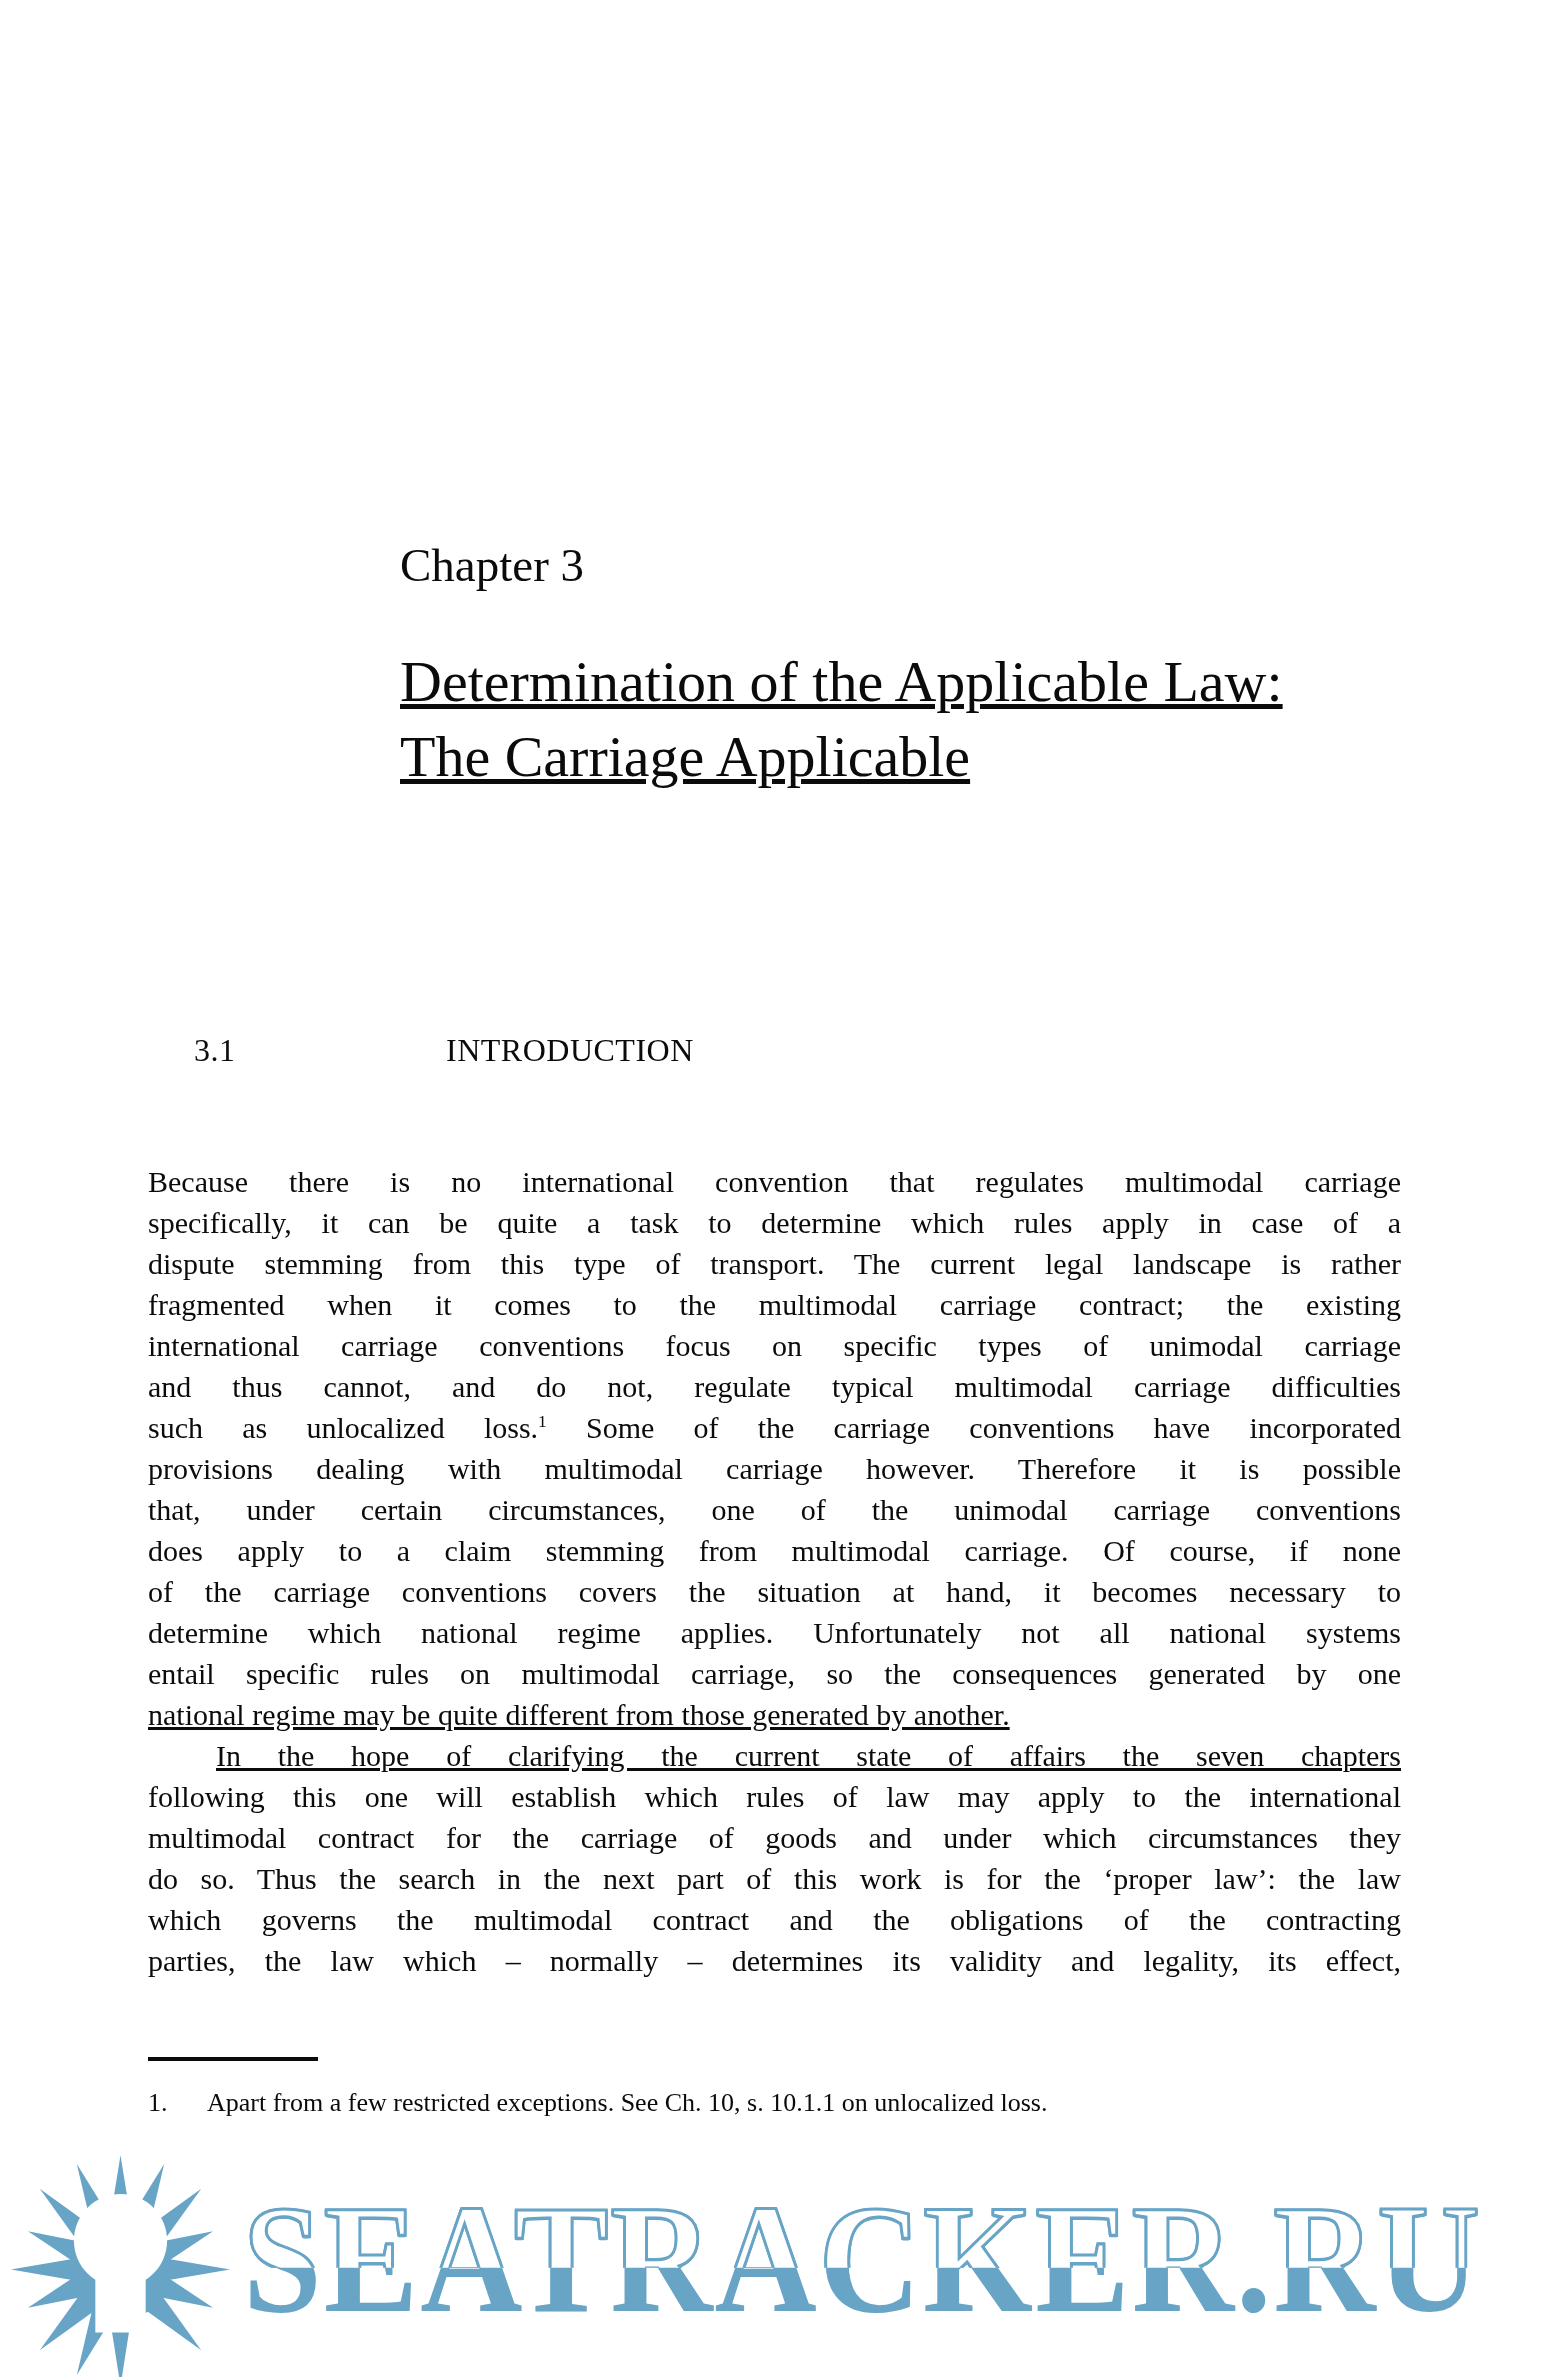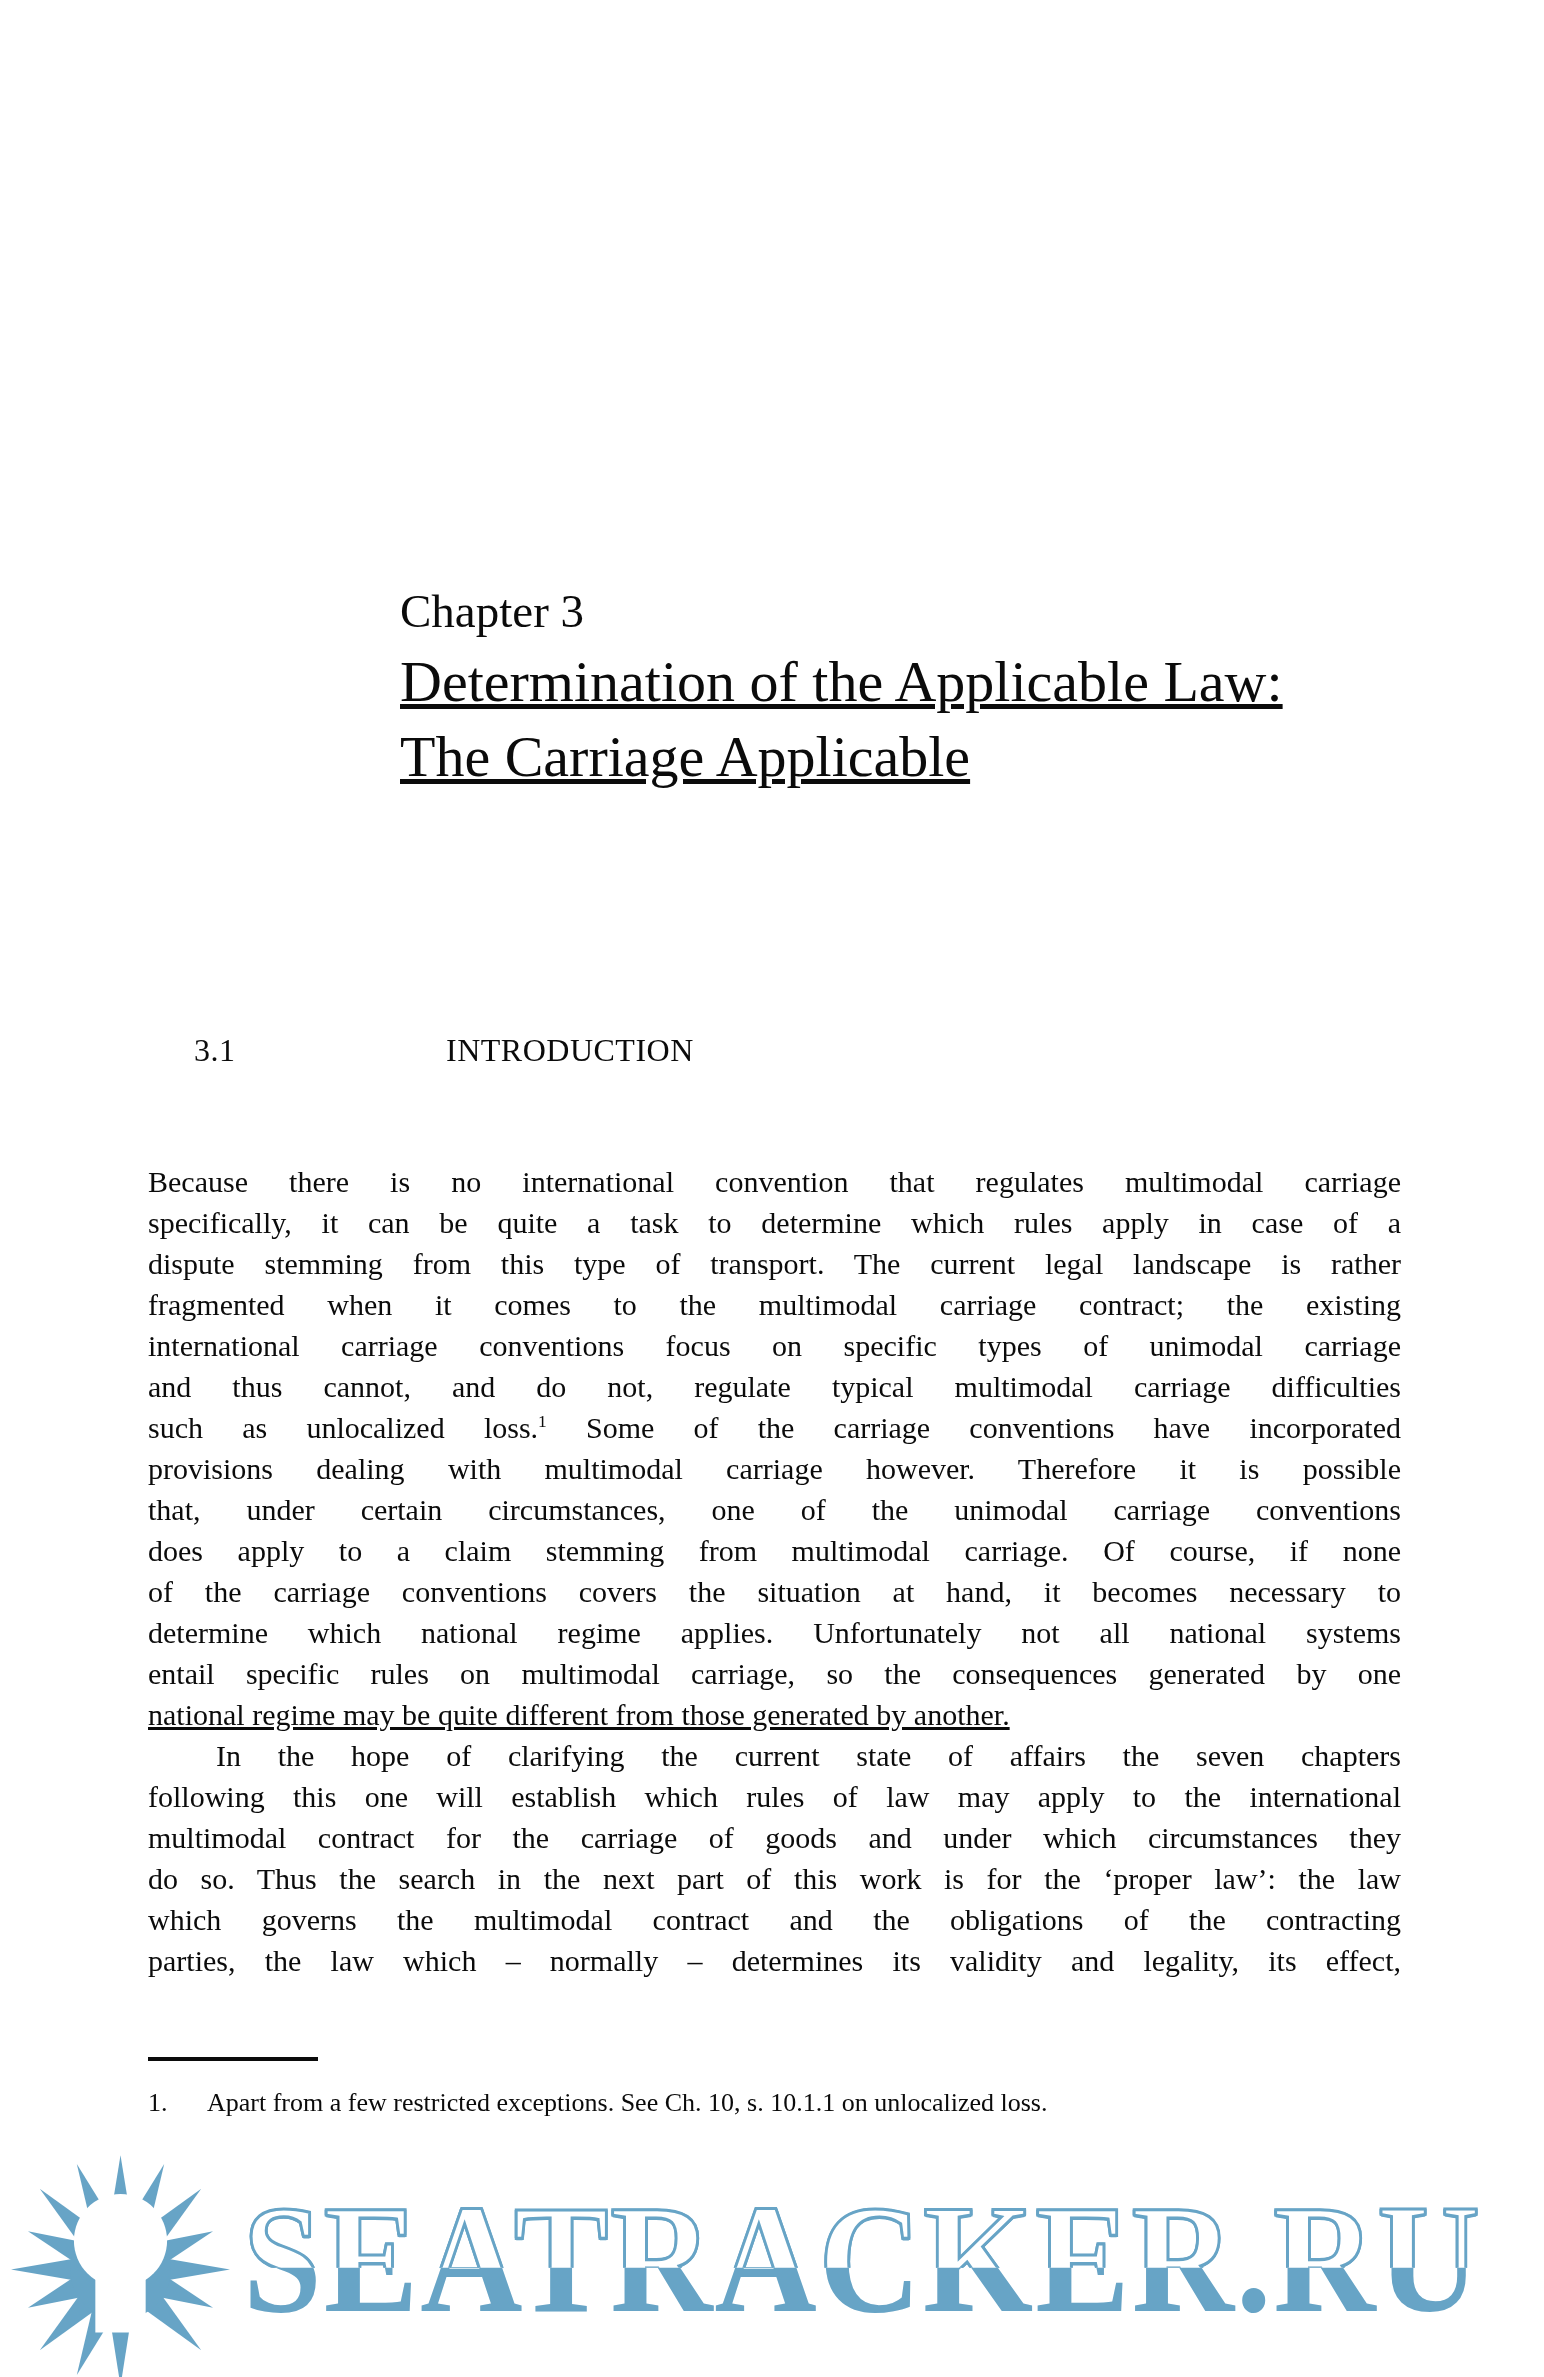--- a/index.html
+++ b/index.html
@@ -2,36 +2,36 @@
 <html style="font-size:8.2px"><head>
 <meta charset="utf-8">
 <style>
   * { margin: 0; padding: 0; box-sizing: border-box; }
   html, body { background: #ffffff; }
   body { width: 1545px; height: 2377px; position: relative; overflow: hidden;
          font-family: "Liberation Serif", serif; color: #0b0b0b; }
 
   .page { position: absolute; inset: 0; background: #ffffff; }
 
-  .chapter-label { position: absolute; left: 400px; top: 586px;
+  .chapter-label { position: absolute; left: 400px; top: 540px;
                    font-size: 47px; line-height: 1.1; }
 
   .chapter-title { position: absolute; left: 400px; top: 644px; width: 1030px;
                    font-size: 58px; line-height: 75px; text-decoration: underline; }
 
   .section-row { position: absolute; left: 148px; top: 1032px; width: 1253px;
                  font-size: 32px; line-height: 36px; letter-spacing: 0.5px; margin-left: 46px; }
   .section-num { display: inline-block; width: 252px; }
 
   .body-text { position: absolute; left: 148px; top: 1161px; width: 1253px;
                font-size: 30px; line-height: 41px; }
   .para { width: 100%; }
   .line { text-align: justify; text-align-last: justify; white-space: normal; }
   .line.lastline { text-align-last: left; text-decoration: underline; }
-  .line.indent { text-indent: 68px; }
+  .line.indent { text-indent: 68px; text-decoration: underline; }
   .line sup { font-size: 58%; line-height: 0; vertical-align: super; }
 
   .footnote-rule { position: absolute; left: 148px; top: 2057px; width: 170px;
                    height: 3.6px; background: #0b0b0b; }
   .footnote { position: absolute; left: 148px; top: 2087px; width: 1277px;
               font-size: 26px; line-height: 32px; display: flex; }
   .footnote-marker { display: inline-block; width: 59px; flex: 0 0 59px; }
 
   .watermark { position: absolute; left: 0; top: 2152px; width: 1315px; height: 225px; }
   .sun-logo { position: absolute; left: 4.1px; top: 1px; width: 233px; height: 233px; }

